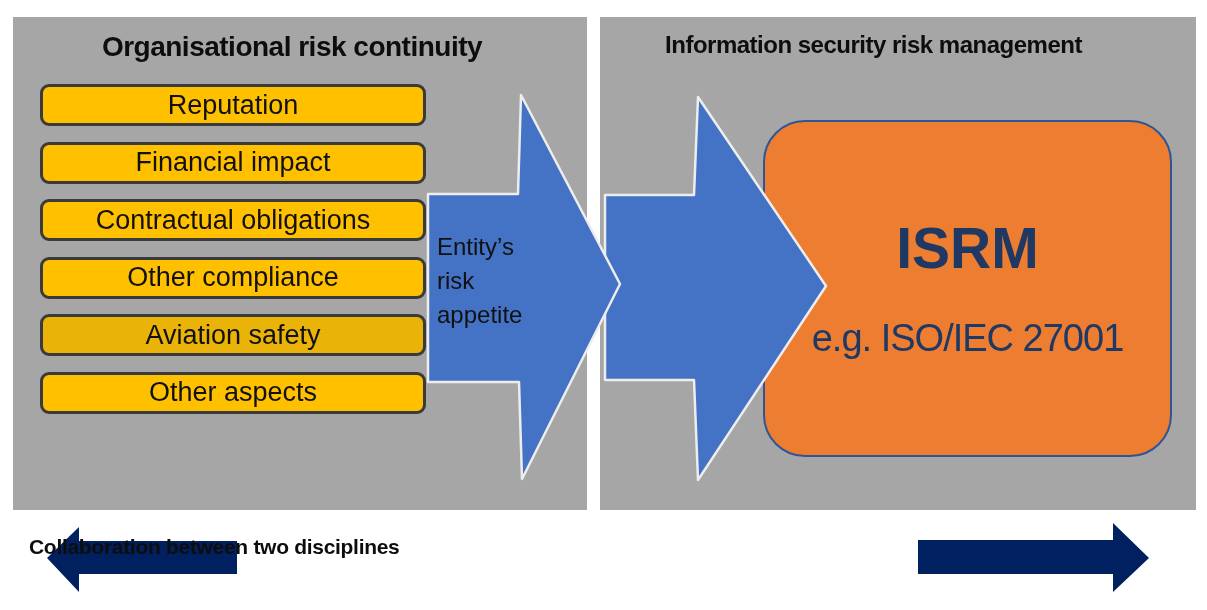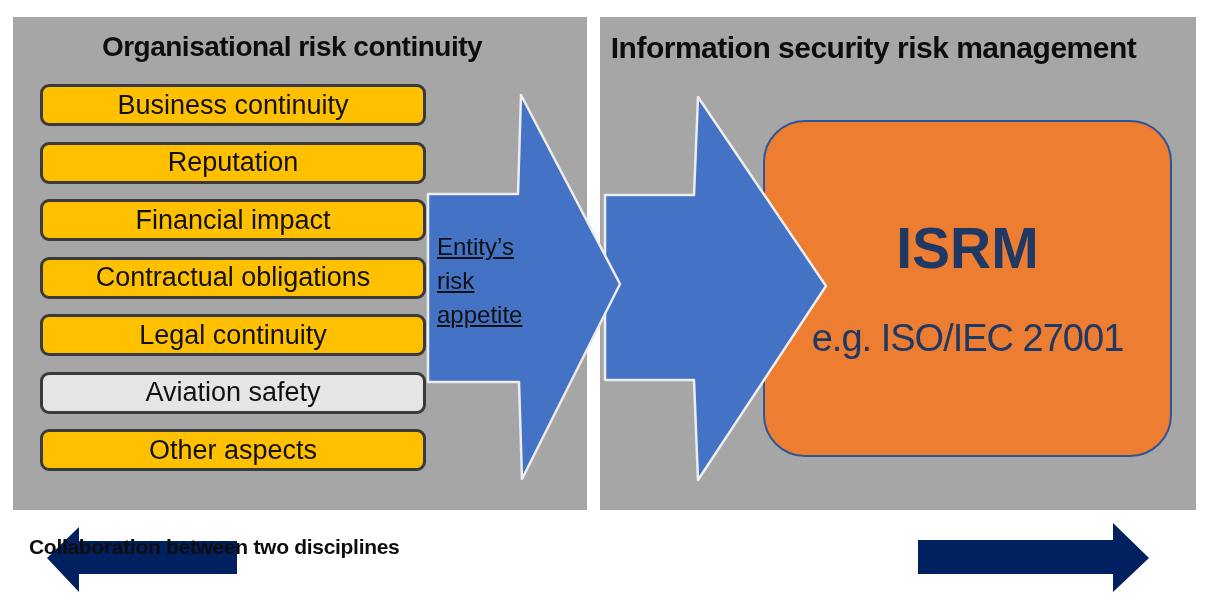--- a/index.html
+++ b/index.html
@@ -25,21 +25,21 @@
     position: absolute;
     top: 31px;
     font-size: 28px;
     font-weight: bold;
     color: #0d0d0d;
     text-align: center;
     letter-spacing: -0.5px;
     z-index: 4;
   }
   .title-left  { left: 13px;  width: 574px; padding-right: 16px; }
-  .title-right { left: 601px; width: 595px; padding-right: 50px; font-size: 30px; }
+  .title-right { left: 601px; width: 595px; padding-right: 50px; font-size: 24px; }
 
   .flow-list {
     position: absolute;
     left: 40px;
     top: 84px;
     width: 386px;
     display: flex;
     flex-direction: column;
     gap: 15.5px;
     z-index: 2;
@@ -48,21 +48,21 @@
     height: 42px;
     background: #FFC000;
     border: 3px solid #3A3A3A;
     border-radius: 9px;
     display: flex;
     align-items: center;
     justify-content: center;
     font-size: 27px;
     color: #111111;
   }
-  .flow-box.highlight { background: #e5e5e5; }
+  .flow-box.highlight { background: #eab308; }
 
   .arrow-svg {
     position: absolute;
     left: 0; top: 0;
     width: 1207px;
     height: 610px;
     z-index: 3;
     pointer-events: none;
   }
   .blue-arrow { stroke: #EDEDED; stroke-width: 2.5; stroke-linejoin: round; }
@@ -71,21 +71,21 @@
     position: absolute;
     top: 230px;
     z-index: 4;
     font-size: 24px;
     line-height: 34px;
     color: #111111;
     white-space: nowrap;
   }
   .label-entity     { left: 437px; }
   .label-objectives { left: 621px; }
-  .arrow-label span { display: block; text-decoration: underline; }
+  .arrow-label span { display: block; }
 
   .isrm-box {
     position: absolute;
     left: 763px;
     top: 120px;
     width: 409px;
     height: 337px;
     background: #ED7D31;
     border: 2.5px solid #2F5597;
     border-radius: 42px;
@@ -129,25 +129,24 @@
 
 <div class="canvas">
 
   <div class="panel panel-left"></div>
   <div class="panel panel-right"></div>
 
   <div class="panel-title title-left">Organisational risk continuity</div>
   <div class="panel-title title-right">Information security risk management</div>
 
   <div class="flow-list">
-    <div class="flow-box">Business continuity</div>
     <div class="flow-box">Reputation</div>
     <div class="flow-box">Financial impact</div>
     <div class="flow-box">Contractual obligations</div>
-    <div class="flow-box">Legal continuity</div>
+    <div class="flow-box">Other compliance</div>
     <div class="flow-box highlight">Aviation safety</div>
     <div class="flow-box">Other aspects</div>
   </div>
 
   <div class="isrm-box">
     <div class="isrm-title">ISRM</div>
     <div class="isrm-subtitle">e.g. ISO/IEC 27001</div>
   </div>
 
   <svg class="arrow-svg" viewBox="0 0 1207 610">

